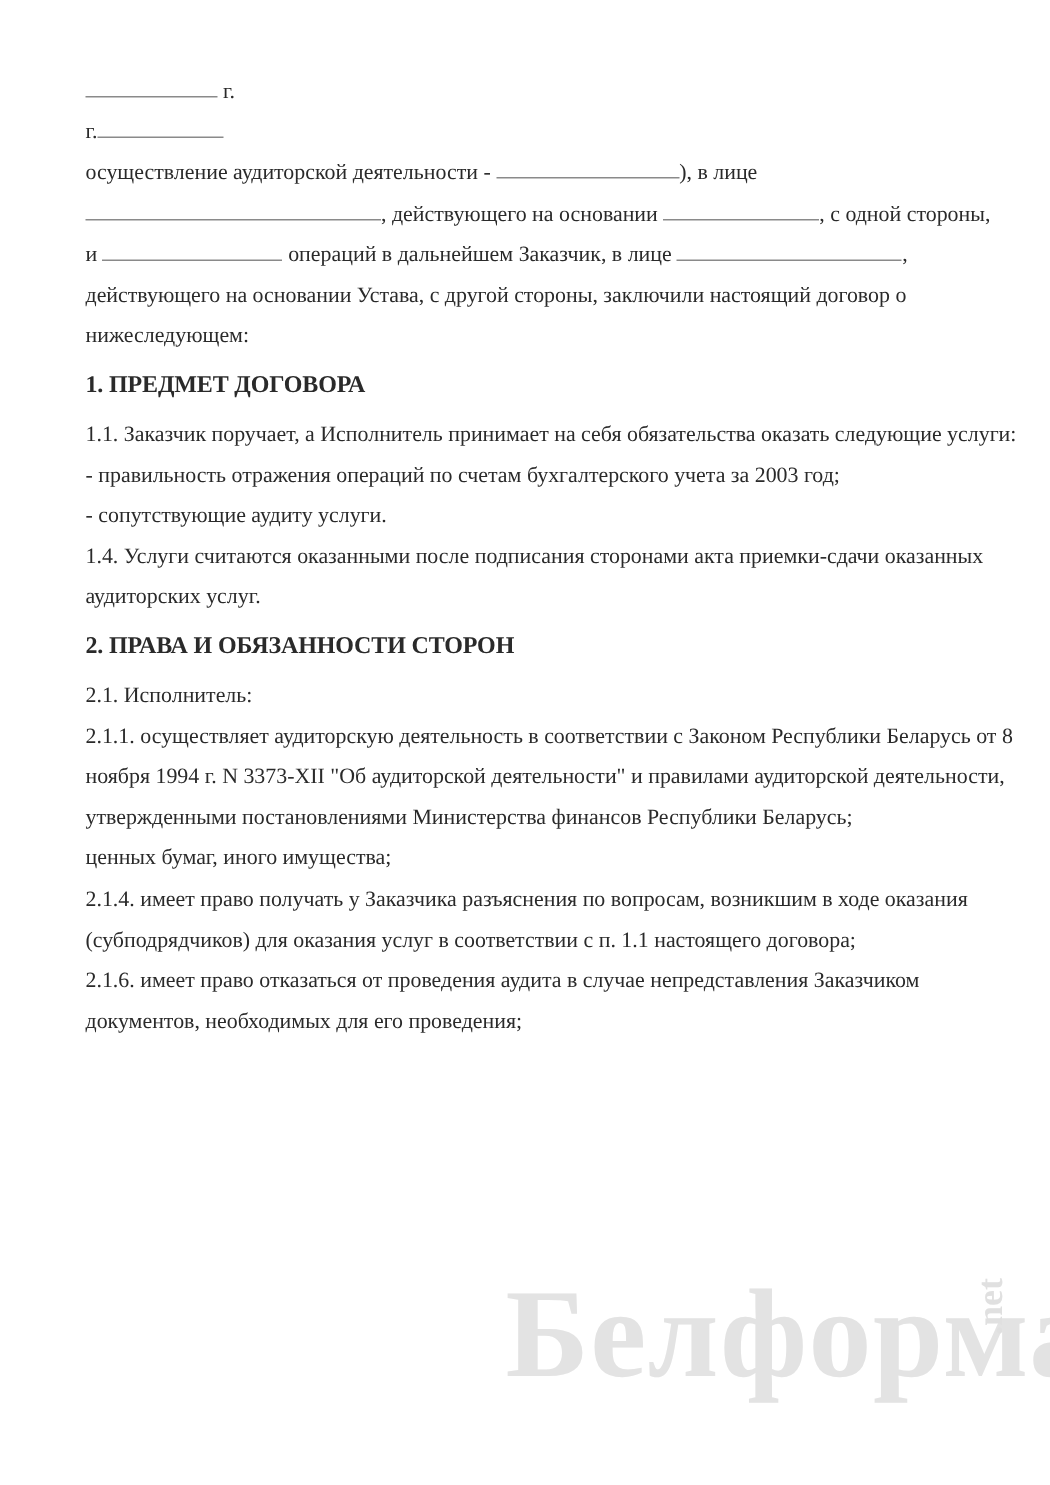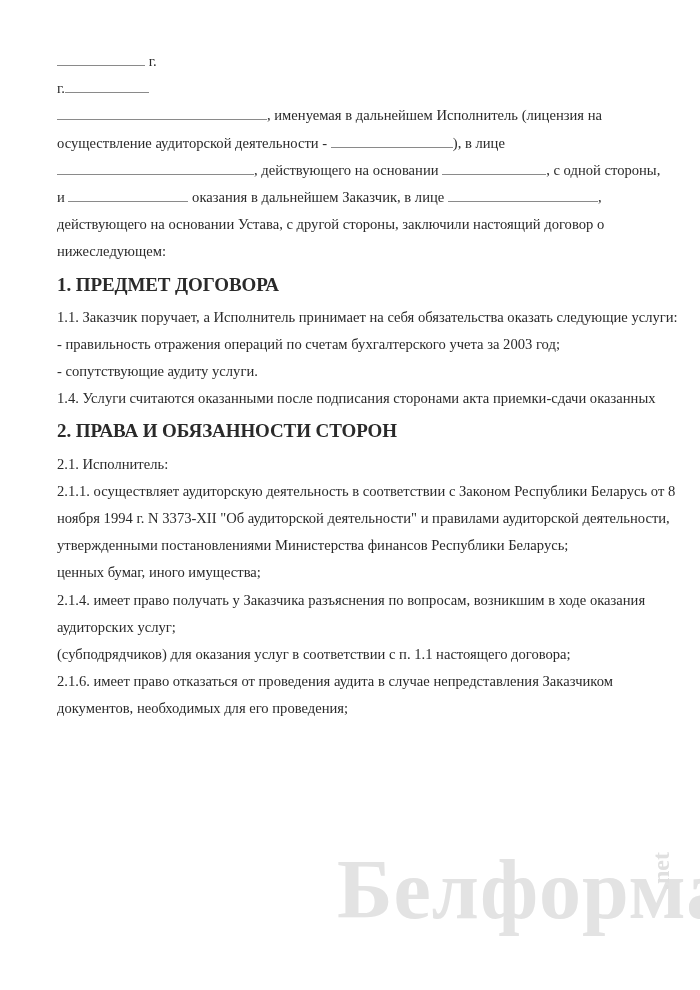--- a/index.html
+++ b/index.html
@@ -28,21 +28,21 @@
     height: 27.2px;
   }
   .blank {
     display: inline-block;
     border-bottom: 1px solid #8a8a8a;
     height: 14px;
     vertical-align: baseline;
   }
   .heading {
     font-weight: bold;
-    font-size: 19px;
+    font-size: 16px;
     margin-top: 5px;
     margin-bottom: 6px;
     letter-spacing: -0.1px;
   }
   .watermark {
     position: absolute;
     left: 337px;
     top: 848px;
     font-family: "Liberation Serif", "DejaVu Serif", serif;
     font-weight: bold;
@@ -76,50 +76,47 @@
 
   <div class="line">
     <span class="blank" style="width:88px"></span>
     <span>г.</span>
   </div>
 
   <div class="line">
     <span>г.</span><span class="blank" style="width:84px"></span>
   </div>
 
-  <div class="line">
-    <span class="blank" style="width:210px"></span><span>, именуемая в дальнейшем Исполнитель (лицензия на</span>
-  </div>
 
   <div class="line">
     <span>осуществление аудиторской деятельности - </span><span class="blank" style="width:122px"></span><span>), в лице</span>
   </div>
 
   <div class="line">
     <span class="blank" style="width:197px"></span><span>, действующего на основании </span><span class="blank" style="width:104px"></span><span>, с одной стороны,</span>
   </div>
 
   <div class="line">
-    <span>и </span><span class="blank" style="width:120px"></span><span> оказания в дальнейшем Заказчик, в лице </span><span class="blank" style="width:150px"></span><span>,</span>
+    <span>и </span><span class="blank" style="width:120px"></span><span> операций в дальнейшем Заказчик, в лице </span><span class="blank" style="width:150px"></span><span>,</span>
   </div>
 
   <div class="line">действующего на основании Устава, с другой стороны, заключили настоящий договор о</div>
   <div class="line">нижеследующем:</div>
 
   <div class="line heading">1. ПРЕДМЕТ ДОГОВОРА</div>
   <div class="line">1.1. Заказчик поручает, а Исполнитель принимает на себя обязательства оказать следующие услуги:</div>
   <div class="line">- правильность отражения операций по счетам бухгалтерского учета за 2003 год;</div>
   <div class="line">- сопутствующие аудиту услуги.</div>
   <div class="line">1.4. Услуги считаются оказанными после подписания сторонами акта приемки-сдачи оказанных</div>
+  <div class="line">аудиторских услуг.</div>
 
   <div class="line heading">2. ПРАВА И ОБЯЗАННОСТИ СТОРОН</div>
   <div class="line">2.1. Исполнитель:</div>
   <div class="line">2.1.1. осуществляет аудиторскую деятельность в соответствии с Законом Республики Беларусь от 8</div>
   <div class="line">ноября 1994 г. N 3373-XII "Об аудиторской деятельности" и правилами аудиторской деятельности,</div>
   <div class="line">утвержденными постановлениями Министерства финансов Республики Беларусь;</div>
   <div class="line">ценных бумаг, иного имущества;</div>
   <div class="line">2.1.4. имеет право получать у Заказчика разъяснения по вопросам, возникшим в ходе оказания</div>
-  <div class="line">аудиторских услуг;</div>
   <div class="line">(субподрядчиков) для оказания услуг в соответствии с п. 1.1 настоящего договора;</div>
   <div class="line">2.1.6. имеет право отказаться от проведения аудита в случае непредставления Заказчиком</div>
   <div class="line">документов, необходимых для его проведения;</div>
 
 </div>
 
 </body></html>

